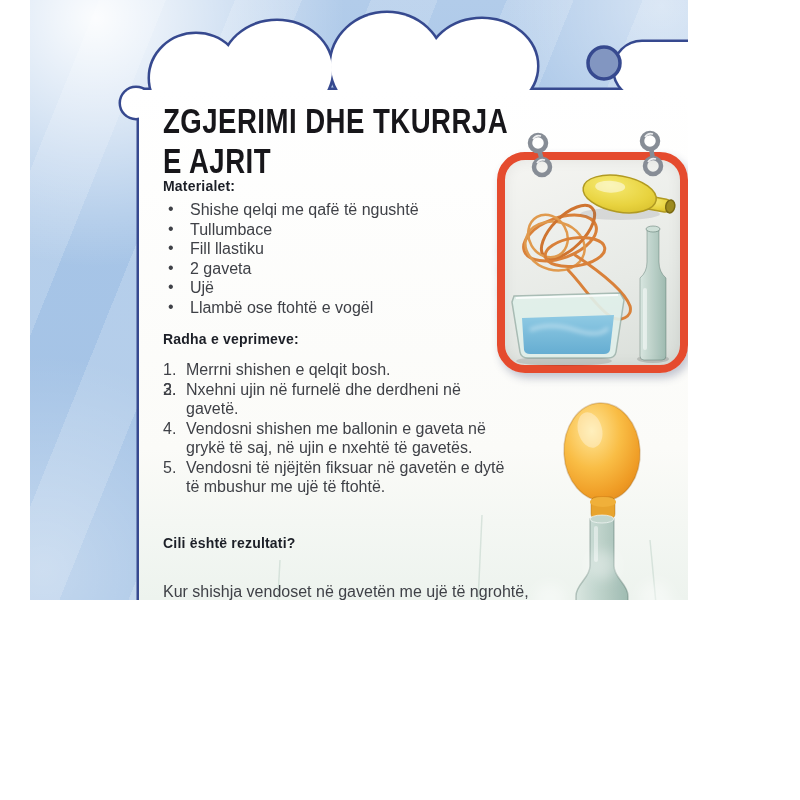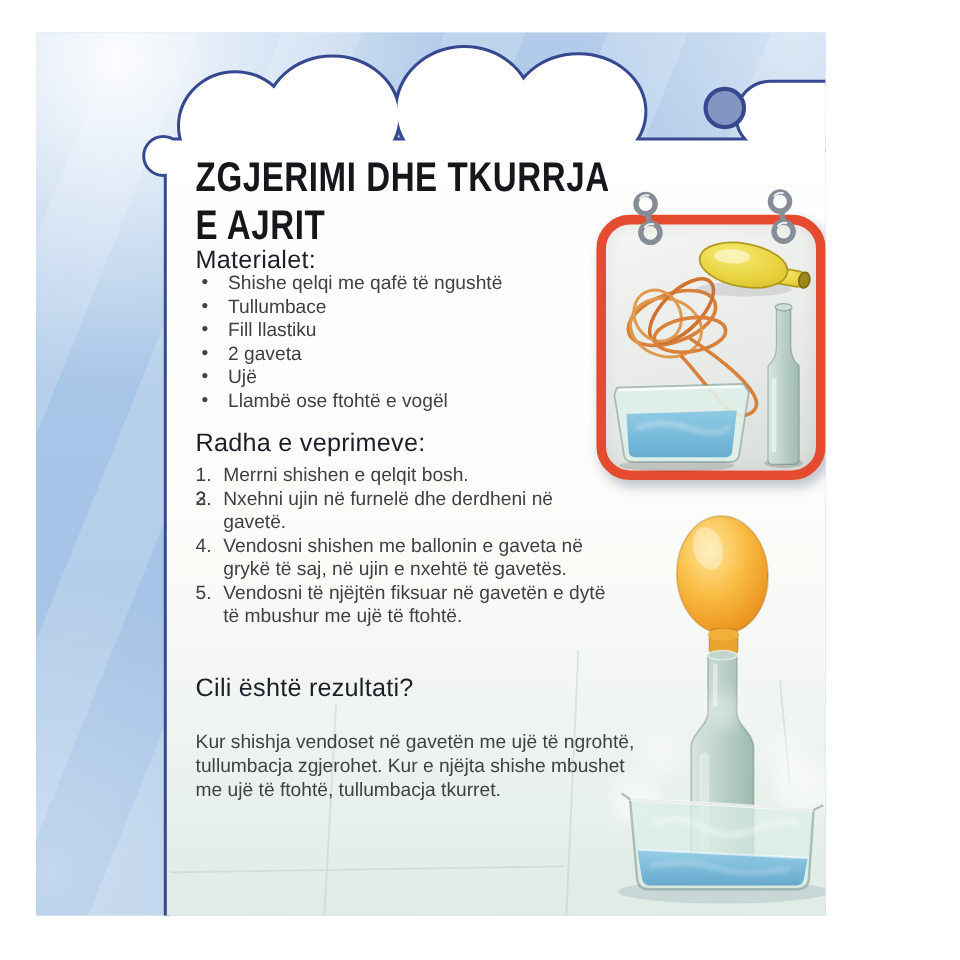--- a/index.html
+++ b/index.html
@@ -1,32 +1,32 @@
 <!DOCTYPE html>
 <html><head>
 <meta charset="utf-8">
 <style>
   html,body{margin:0;padding:0;}
   body{width:800px;height:800px;background:#ffffff;position:relative;overflow:hidden;
        font-family:"Liberation Sans",sans-serif;}
-  .scan{position:absolute;left:30px;top:0;width:658px;height:736px;overflow:hidden;
+  .scan{position:absolute;left:30px;top:0;width:658px;height:600px;overflow:hidden;
     background:
       radial-gradient(circle at 10% 3%, rgba(255,255,255,.95), rgba(255,255,255,0) 30%),
       radial-gradient(circle at 96% 1%, rgba(255,255,255,.45), rgba(255,255,255,0) 18%),
       radial-gradient(circle at 2% 95%, rgba(255,255,255,.35), rgba(255,255,255,0) 25%),
       repeating-linear-gradient(112deg, rgba(255,255,255,0) 0 64px, rgba(255,255,255,.17) 64px 126px),
-      linear-gradient(180deg,#b2ccea 0%,#a7c5e7 35%,#a3c2e5 100%); margin-top: 27px;}
+      linear-gradient(180deg,#b2ccea 0%,#a7c5e7 35%,#a3c2e5 100%);}
   .layer{position:absolute;left:0;top:0;}
   svg{display:block;}
   
   .content{position:absolute;left:0;top:0;width:658px;height:800px;z-index:5;color:#3f4147;}
   .content > *{position:absolute;}
   .title{left:133px;top:101px;font-size:30px;line-height:35px;font-weight:bold;color:#17161a;
          letter-spacing:.5px;transform:scale(.92,1.15);transform-origin:left top;white-space:nowrap;}
-  h2.sec{margin:0;font-size:21px;font-weight:normal;color:#1c1f27;letter-spacing:.2px;}
+  h2.sec{margin:0;font-size:14px;font-weight:bold;color:#1c1f27;letter-spacing:.2px;}
   .h-mat{left:133px;top:178px;}
   .h-steps{left:133px;top:331px;}
   .h-res{left:133px;top:535px;}
   ul.mat{left:133px;top:200px;margin:0;padding:0;list-style:none;font-size:16px;line-height:19.5px;width:360px;}
   ul.mat li{position:relative;padding-left:27px;}
   ul.mat .blt{position:absolute;left:5px;top:-1px;}
   ol.steps{left:133px;top:360px;margin:0;padding:0;list-style:none;font-size:16px;line-height:19.5px;width:348px;}
   ol.steps li{position:relative;padding-left:23px;}
   ol.steps .num{position:absolute;left:0;}
   .res-p{left:133px;top:582px;margin:0;font-size:16px;line-height:20px;width:370px;}

